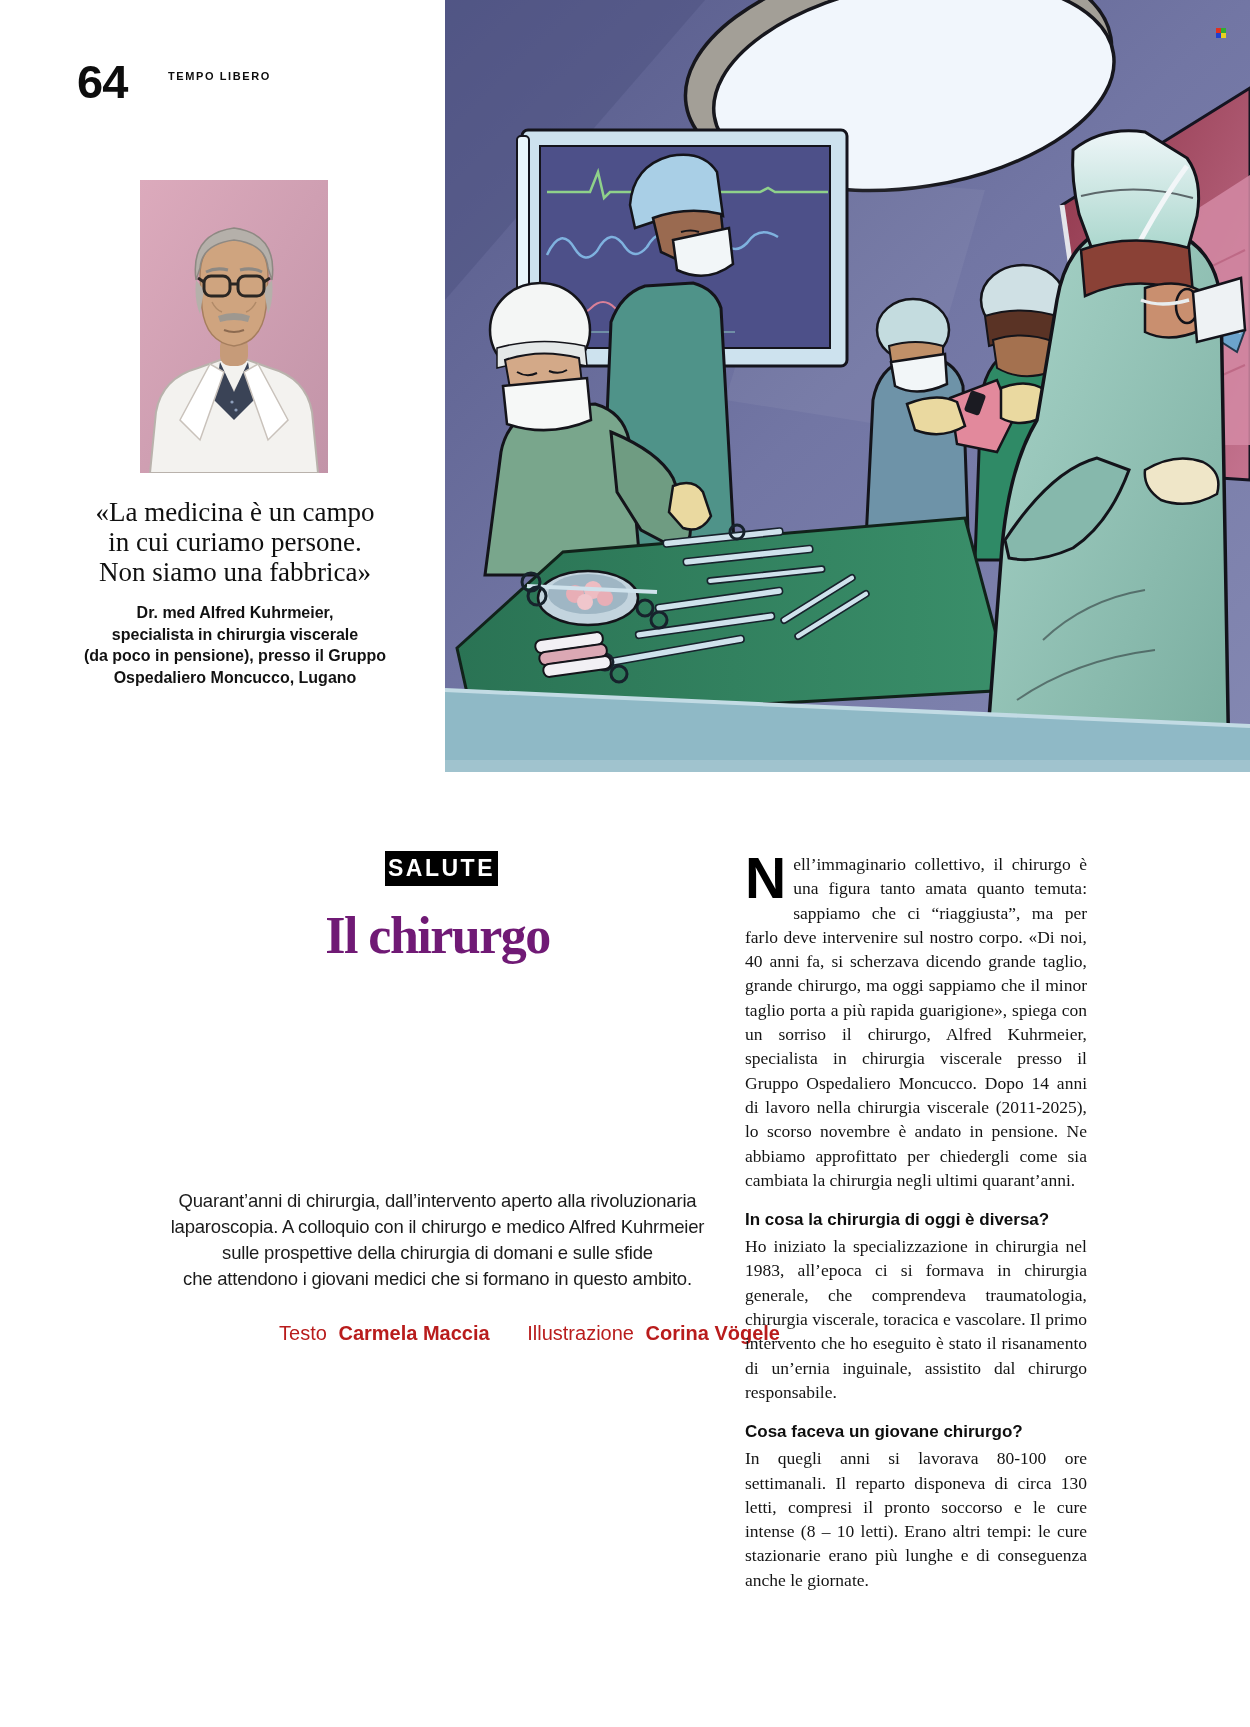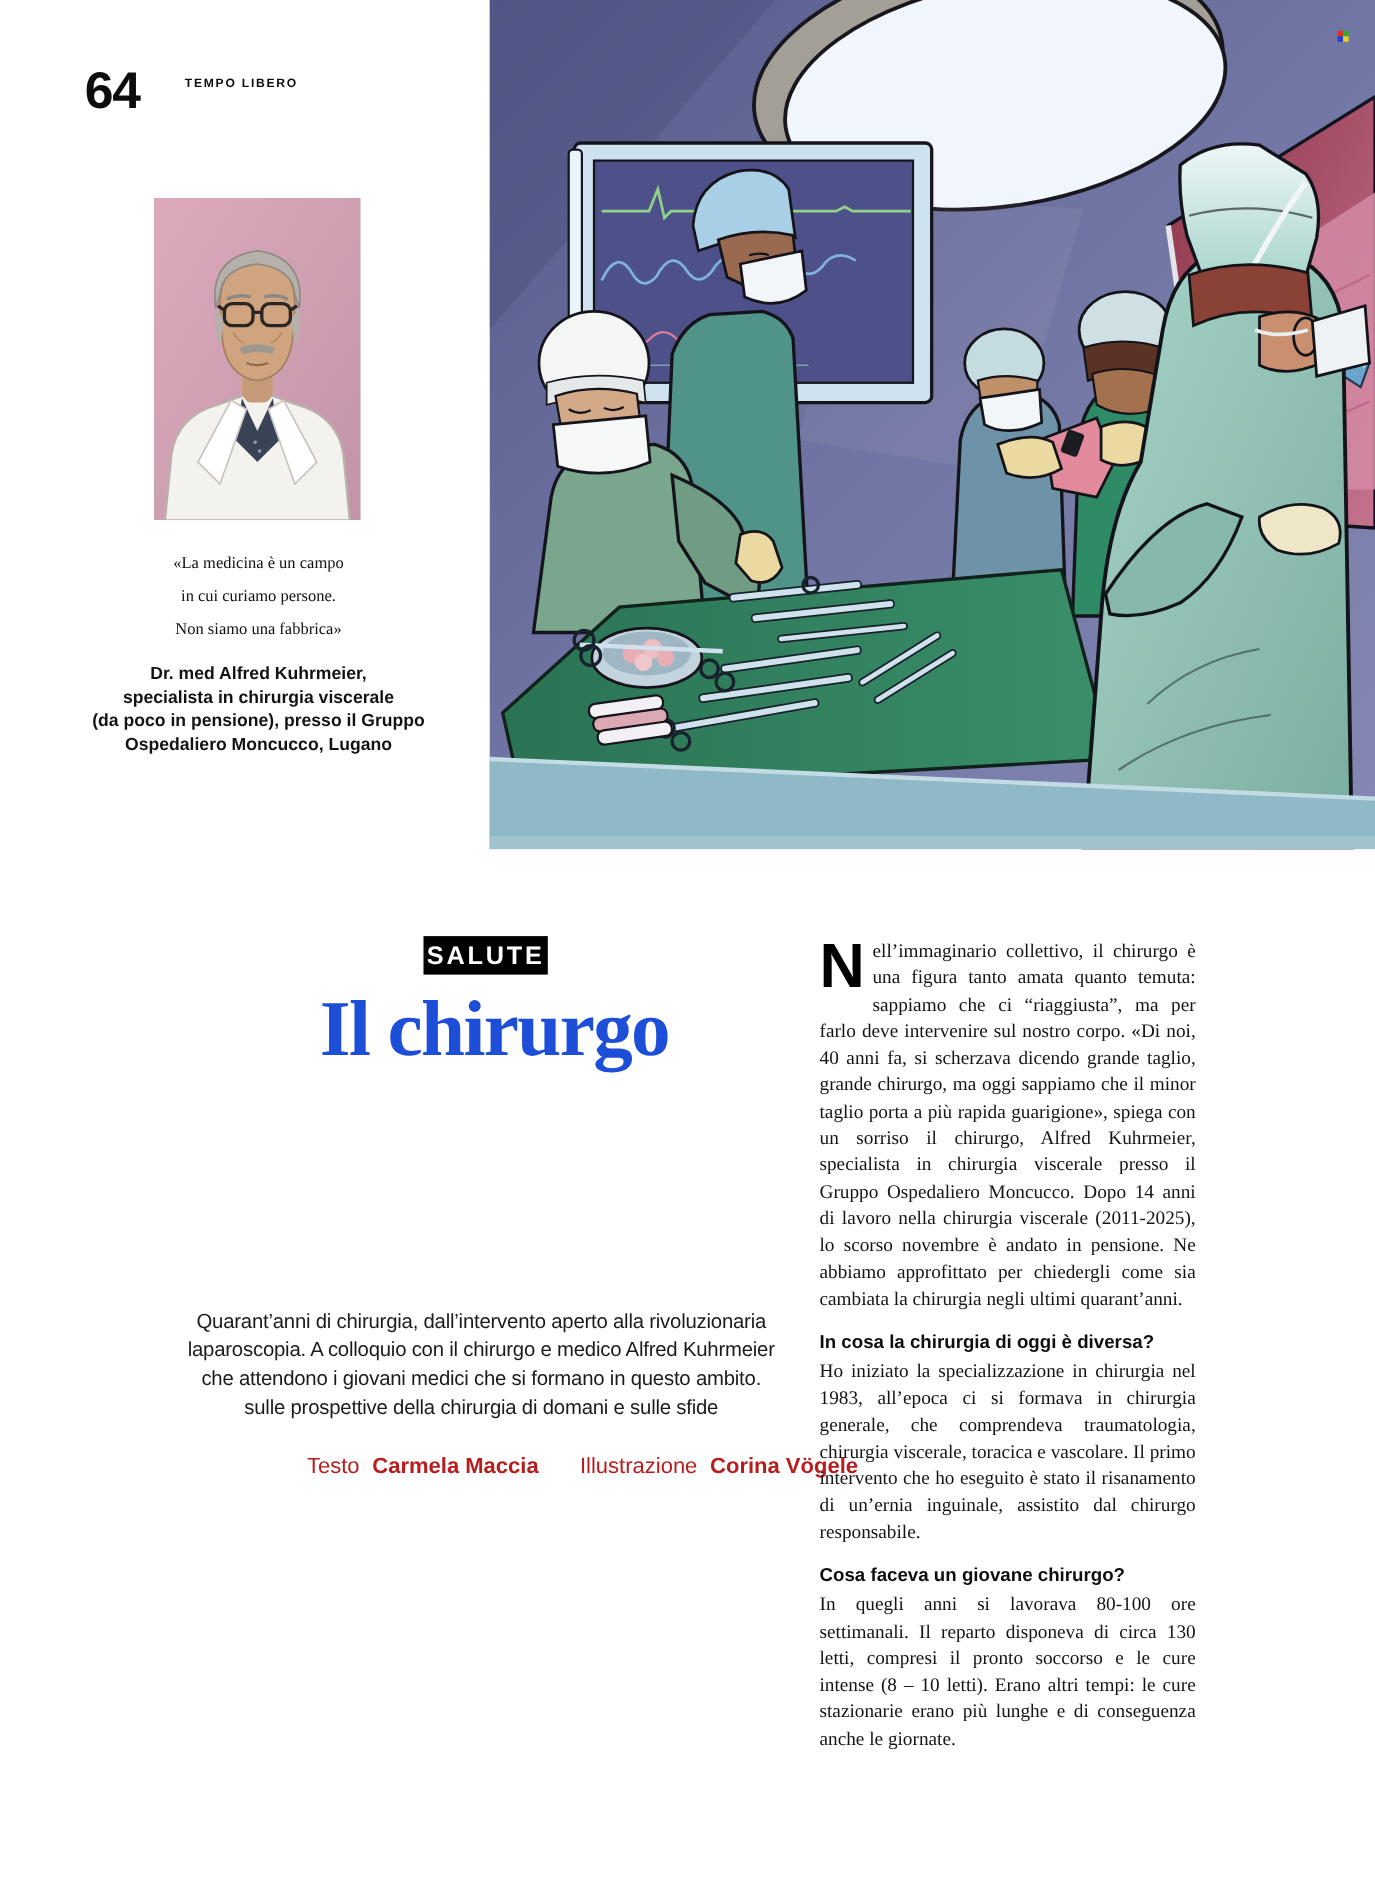--- a/index.html
+++ b/index.html
@@ -17,37 +17,37 @@
   .section-label{
     position:absolute;left:168px;top:70px;
     font-weight:800;font-size:11px;letter-spacing:1.6px;color:#0d0d0d;
   }
   
   .portrait{position:absolute;left:140px;top:180px;width:188px;height:293px;overflow:hidden;}
   .portrait svg{display:block;}
   
   .quote{
     position:absolute;left:60px;top:497px;width:350px;text-align:center;
-    font-family:"Liberation Serif",serif;font-size:15px;line-height:30px;
+    font-family:"Liberation Serif",serif;font-size:27px;line-height:30px;
     color:#101010;font-weight:500;
   }
   .attribution{
     position:absolute;left:60px;top:602px;width:350px;text-align:center;
     font-weight:700;font-size:16px;line-height:21.5px;color:#121212;
   }
   
   .kicker{
     position:absolute;left:385px;top:851px;width:113px;height:35px;
     background:#000;color:#fff;display:flex;align-items:center;justify-content:center;
     font-weight:800;font-size:23px;letter-spacing:2.5px;
   }
   .headline{
-    position:absolute;left:107px;top:893px;width:685px;text-align:center;
+    position:absolute;left:95px;top:893px;width:685px;text-align:center;
     font-family:"Liberation Serif",serif;font-weight:600;
-    font-size:72px;line-height:85px;letter-spacing:-1.5px;color:#1d4ed8;
+    font-size:52px;line-height:85px;letter-spacing:-1.5px;color:#701a75;
   }
   .standfirst{
     position:absolute;left:95px;top:1188px;width:685px;text-align:center;
     font-size:18.5px;line-height:26px;letter-spacing:-0.2px;color:#1b1b1b;font-weight:500;
   }
   .standfirst .sf-line{white-space:nowrap;}
   .byline{
     position:absolute;left:95px;top:1322px;width:685px;text-align:right;
     font-size:20px;color:#b91c1c;
   }
@@ -292,22 +292,22 @@
 
   <div class="kicker">SALUTE</div>
 
   <h1 class="headline" style="margin:0;font-weight:600">
     <div>Il chirurgo</div>
   </h1>
 
   <div class="standfirst">
     <div class="sf-line">Quarant’anni di chirurgia, dall’intervento aperto alla rivoluzionaria</div>
     <div class="sf-line">laparoscopia. A colloquio con il chirurgo e medico Alfred Kuhrmeier</div>
+    <div class="sf-line">sulle prospettive della chirurgia di domani e sulle sfide</div>
     <div class="sf-line">che attendono i giovani medici che si formano in questo ambito.</div>
-    <div class="sf-line">sulle prospettive della chirurgia di domani e sulle sfide</div>
   </div>
 
   <div class="byline">
     <span class="byline-label">Testo</span>
     <span class="byline-name first">Carmela Maccia</span>
     <span class="byline-label">Illustrazione</span>
     <span class="byline-name">Corina Vögele</span>
   </div>
 
   <div class="bodycol" lang="it">

